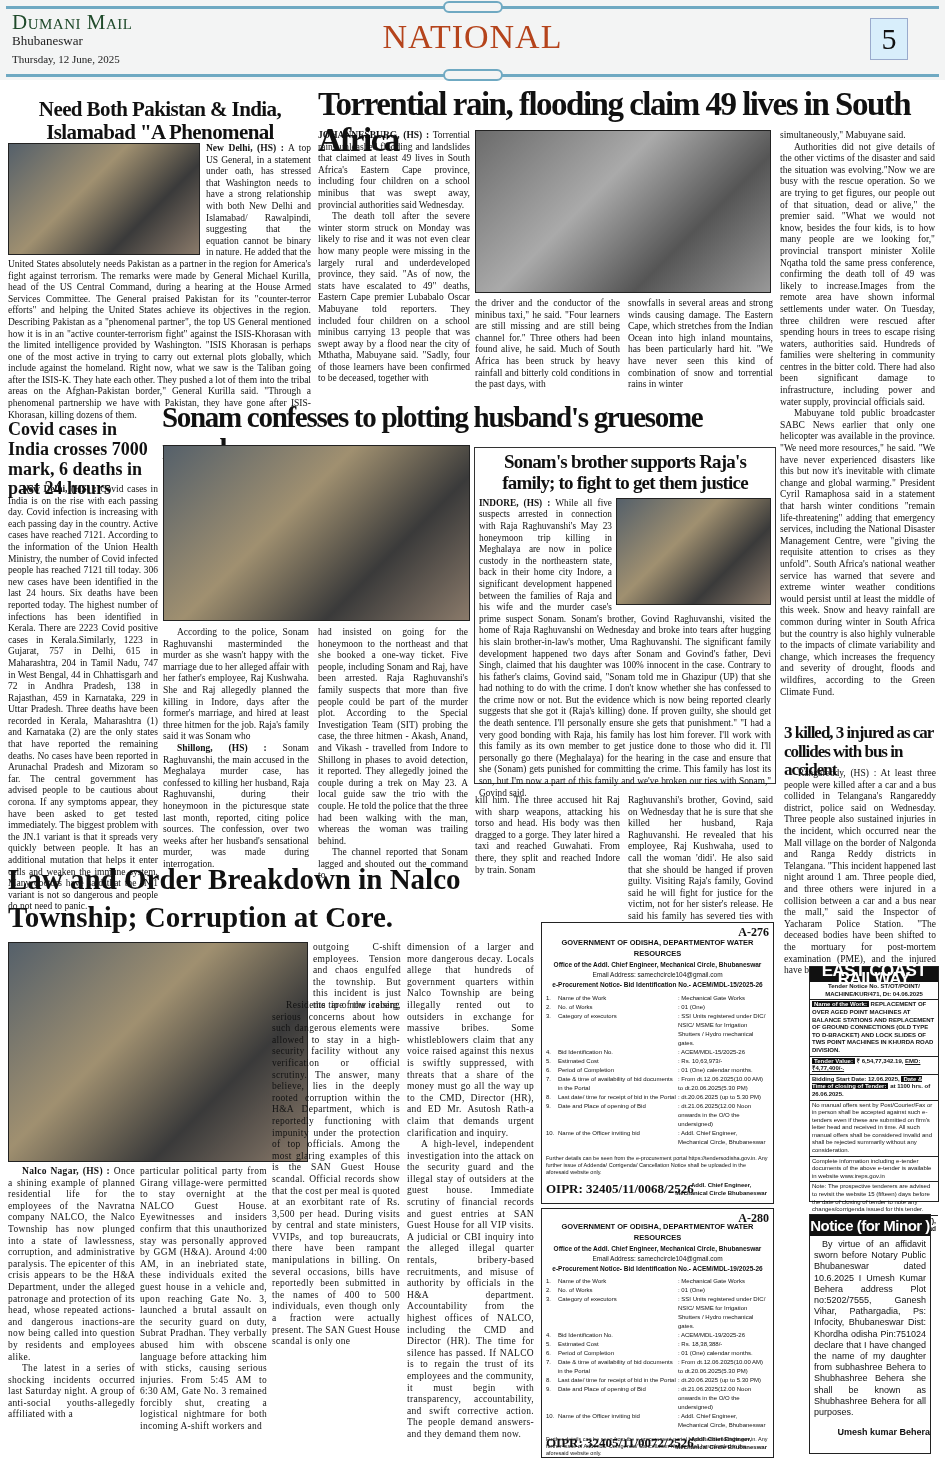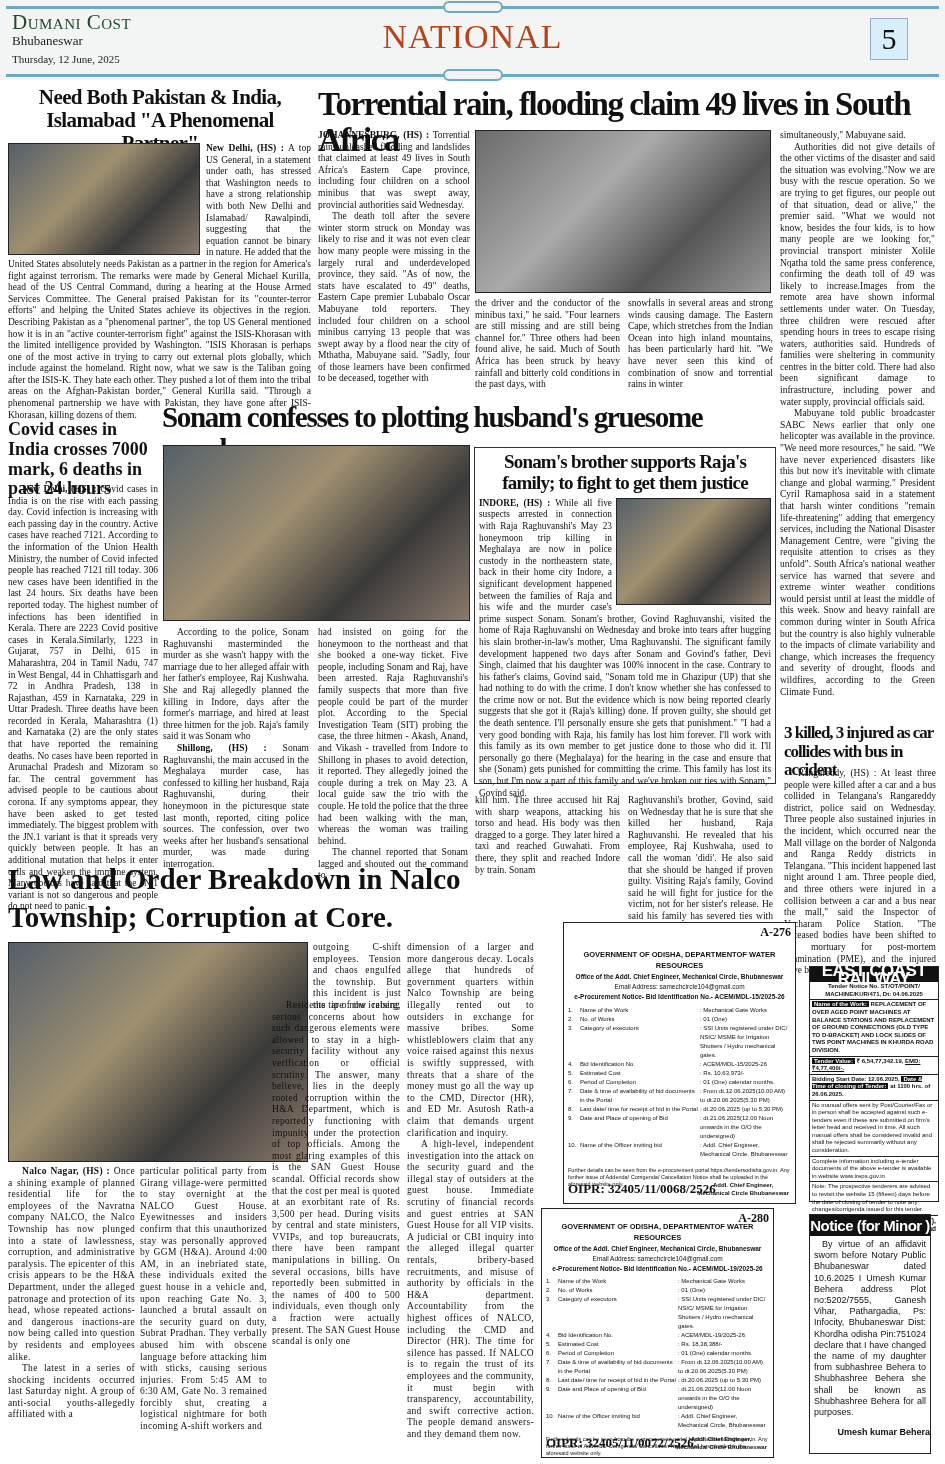--- a/index.html
+++ b/index.html
@@ -33,28 +33,28 @@
 .adnum{font-size:12px;font-weight:bold}
 </style>
 </head>
 <body>
 
 <div class="abs masthead">
   <div class="rule" style="top:6px"></div>
   <div class="orn" style="top:1px"></div>
   <div class="rule" style="top:74px"></div>
   <div class="orn" style="top:69px"></div>
-  <div class="abs paper-name">Dumani Cost</div>
+  <div class="abs paper-name">Dumani Mail</div>
   <div class="abs city">Bhubaneswar</div>
   <div class="abs date">Thursday, 12 June, 2025</div>
   <div class="abs section">NATIONAL</div>
   <div class="abs pagebox">5</div>
 </div>
 
-<div class="abs hl" style="left:10px;top:86px;width:300px;text-align:center;font-size:21px">
+<div class="abs hl" style="left:10px;top:98px;width:300px;text-align:center;font-size:21px">
   <div>Need Both Pakistan &amp; India,</div>
   <div>Islamabad "A Phenomenal Partner"</div>
 </div>
 <div class="abs" style="left:8px;top:143px;width:303px;height:255px">
   <div class="photo col" style="float:left;width:192px;height:112px;margin:0 6px 2px 0"></div>
   <div class="txt"><b>New Delhi, (HS) :</b><span> A top US General, in a statement under oath, has stressed that Washington needs to have a strong relationship with both New Delhi and Islamabad/ Rawalpindi, suggesting that the equation cannot be binary in nature. He added that the United States</span> <span>absolutely needs Pakistan as a partner in the region for America's fight against terrorism. The remarks were made by General Michael Kurilla, head of the US Central Command, during a hearing at the House Armed Services Committee. The General praised Pakistan for its "counter-terror efforts" and helping the United States achieve its objectives in the region. Describing Pakistan as a "phenomenal partner", the top US General mentioned how it is in an "active counter-terrorism fight" against the ISIS-Khorasan with the limited intelligence provided by Washington. "ISIS Khorasan is perhaps one of the most active in trying to carry out external plots globally, which include against the homeland. Right now, what we saw is the Taliban going after the ISIS-K. They hate each other. They pushed a lot of them into the tribal areas on the Afghan-Pakistan border," General Kurilla said. "Through a phenomenal partnership we have with Pakistan, they have gone after ISIS-Khorasan, killing dozens of them.</span></div>
 </div>
 
 <div class="abs hl" style="left:318px;top:86px;width:622px;font-size:33px;letter-spacing:-1.5px">Torrential rain, flooding claim 49 lives in South Africa</div>
 <div class="abs txt" style="left:318px;top:130px;width:152px">
@@ -113,21 +113,21 @@
   <p style="text-indent:0">outgoing C-shift employees. Tension and chaos engulfed the township. But this incident is just the tip of the iceberg.</p>
 </div>
 <div class="abs txt" style="left:272px;top:1000px;width:128px;letter-spacing:.3px">
   <p>Residents are now raising serious concerns about how such dangerous elements were allowed to stay in a high-security facility without any verification or official scrutiny. The answer, many believe, lies in the deeply rooted corruption within the H&amp;A Department, which is reportedly functioning with impunity under the protection of top officials. Among the most glaring examples of this is the SAN Guest House scandal. Official records show that the cost per meal is quoted at an exorbitant rate of Rs. 3,500 per head. During visits by central and state ministers, VVIPs, and top bureaucrats, there have been rampant manipulations in billing. On several occasions, bills have reportedly been submitted in the names of 400 to 500 individuals, even though only a fraction were actually present. The SAN Guest House scandal is only one</p>
 </div>
 <div class="abs txt" style="left:407px;top:942px;width:127px;letter-spacing:.3px">
   <p style="text-indent:0">dimension of a larger and more dangerous decay. Locals allege that hundreds of government quarters within Nalco Township are being illegally rented out to outsiders in exchange for massive bribes. Some whistleblowers claim that any voice raised against this nexus is swiftly suppressed, with threats that a share of the money must go all the way up to the CMD, Director (HR), and ED Mr. Asutosh Rath-a claim that demands urgent clarification and inquiry.</p>
   <p>A high-level, independent investigation into the attack on the security guard and the illegal stay of outsiders at the guest house. Immediate scrutiny of financial records and guest entries at SAN Guest House for all VIP visits. A judicial or CBI inquiry into the alleged illegal quarter rentals, bribery-based recruitments, and misuse of authority by officials in the H&amp;A department. Accountability from the highest offices of NALCO, including the CMD and Director (HR). The time for silence has passed. If NALCO is to regain the trust of its employees and the community, it must begin with transparency, accountability, and swift corrective action. The people demand answers-and they demand them now.</p>
 </div>
 
-<div class="abs ad" style="left:563px;top:922px;width:233px;height:282px;padding:18px 4px">
+<div class="abs ad" style="left:541px;top:922px;width:233px;height:282px;padding:6px 4px">
   <div class="abs adnum" style="right:4px;top:2px;font-family:'Liberation Serif',serif">A-276</div>
   <div style="height:8px"></div>
   <div class="ad-head">GOVERNMENT OF ODISHA, DEPARTMENTOF WATER RESOURCES</div>
   <div class="ad-head" style="font-size:6.5px">Office of the Addl. Chief Engineer, Mechanical Circle, Bhubaneswar</div>
   <div class="ad-sub">Email Address: samechcircle104@gmail.com</div>
   <div class="ad-head" style="font-size:6.5px;margin-bottom:4px">e-Procurement Notice- Bid Identification No.- ACEM/MDL-15/2025-26</div>
   <div class="ad-row">
       <span class="n">1.</span>
       <span class="k">Name of the Work</span>
       <span class="v">: Mechanical Gate Works</span>

